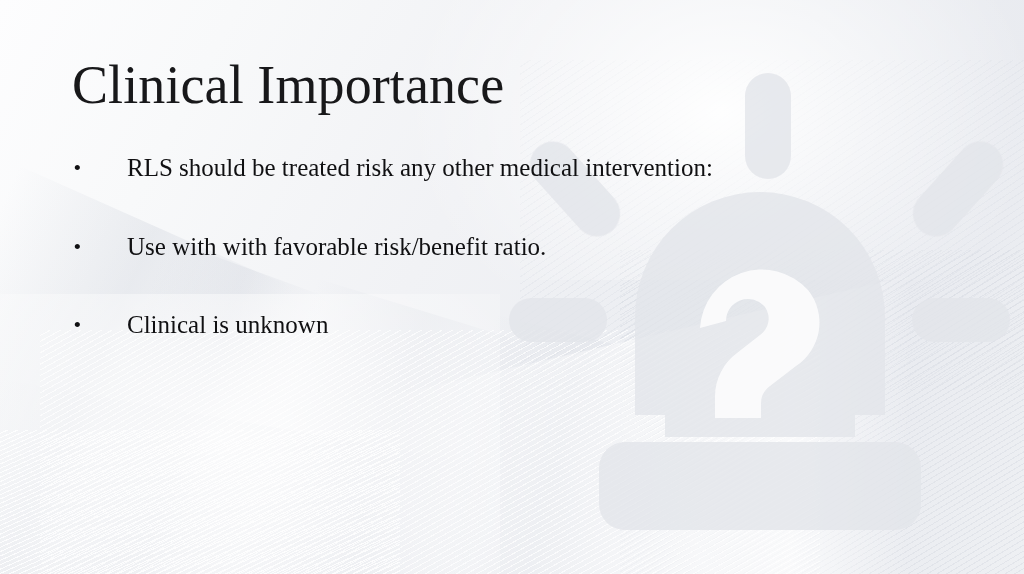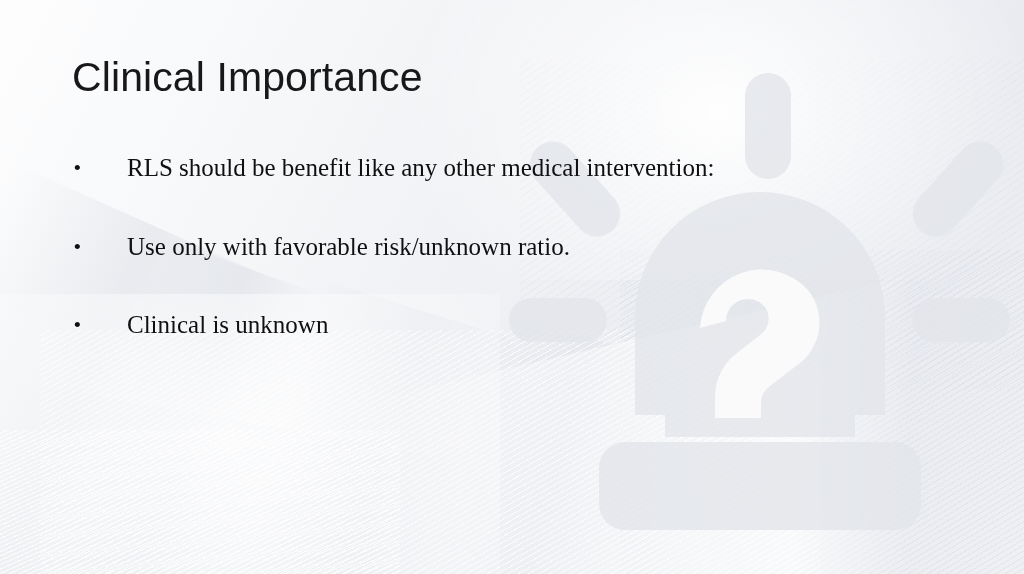--- a/index.html
+++ b/index.html
@@ -153,23 +153,23 @@
   
   .content {
     position: absolute;
     inset: 0;
   }
 
   .slide-title {
     position: absolute;
     left: 72px;
     top: 55px;
-    font-family: Liberation Sans, sans-serif;
+    font-family: Liberation Serif, serif;
     font-weight: 300;
-    font-size: 41px;
+    font-size: 54px;
     line-height: 1.12;
     letter-spacing: 0.1px;
     color: #18181a;
     white-space: nowrap;
   }
 
   .bullet-list {
     position: absolute;
     left: 70px;
     top: 152px;
@@ -265,26 +265,26 @@
   </div>
 
   <div class="content">
 
     <div class="slide-title">Clinical Importance</div>
 
     <div class="bullet-list">
 
       <div class="bullet-row">
         <span class="bullet-marker">•</span>
-        <span class="bullet-text">RLS should be benefit like any other medical intervention:</span>
+        <span class="bullet-text">RLS should be treated risk any other medical intervention:</span>
       </div>
 
       <div class="bullet-row">
         <span class="bullet-marker">•</span>
-        <span class="bullet-text">Use only with favorable risk/unknown ratio.</span>
+        <span class="bullet-text">Use with with favorable risk/benefit ratio.</span>
       </div>
 
       <div class="bullet-row">
         <span class="bullet-marker">•</span>
         <span class="bullet-text">Clinical is unknown</span>
       </div>
 
     </div>
   </div>
 </div>

